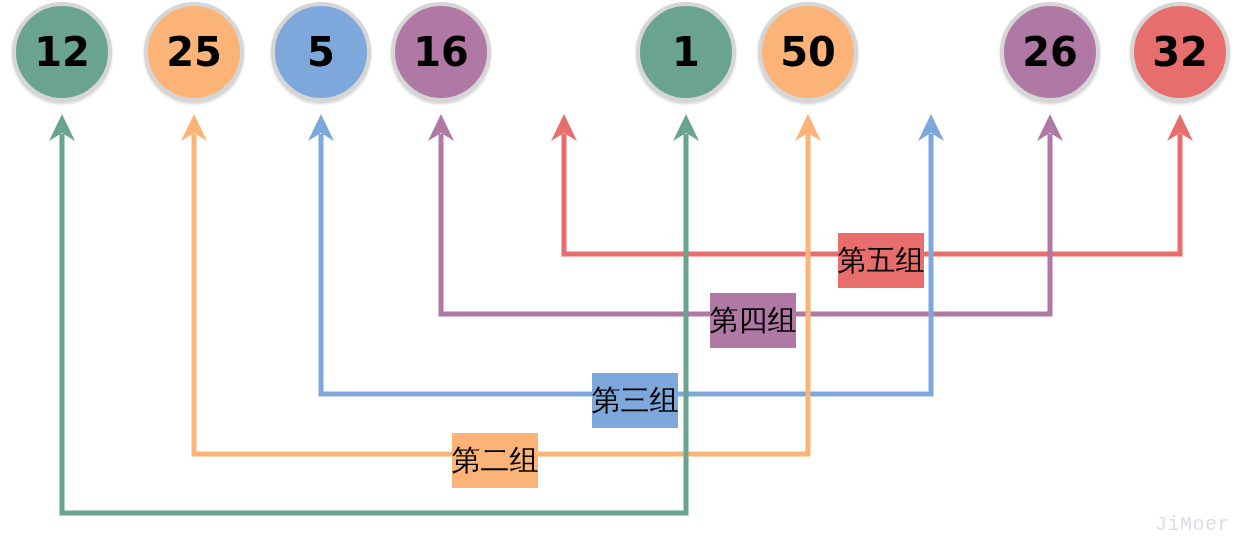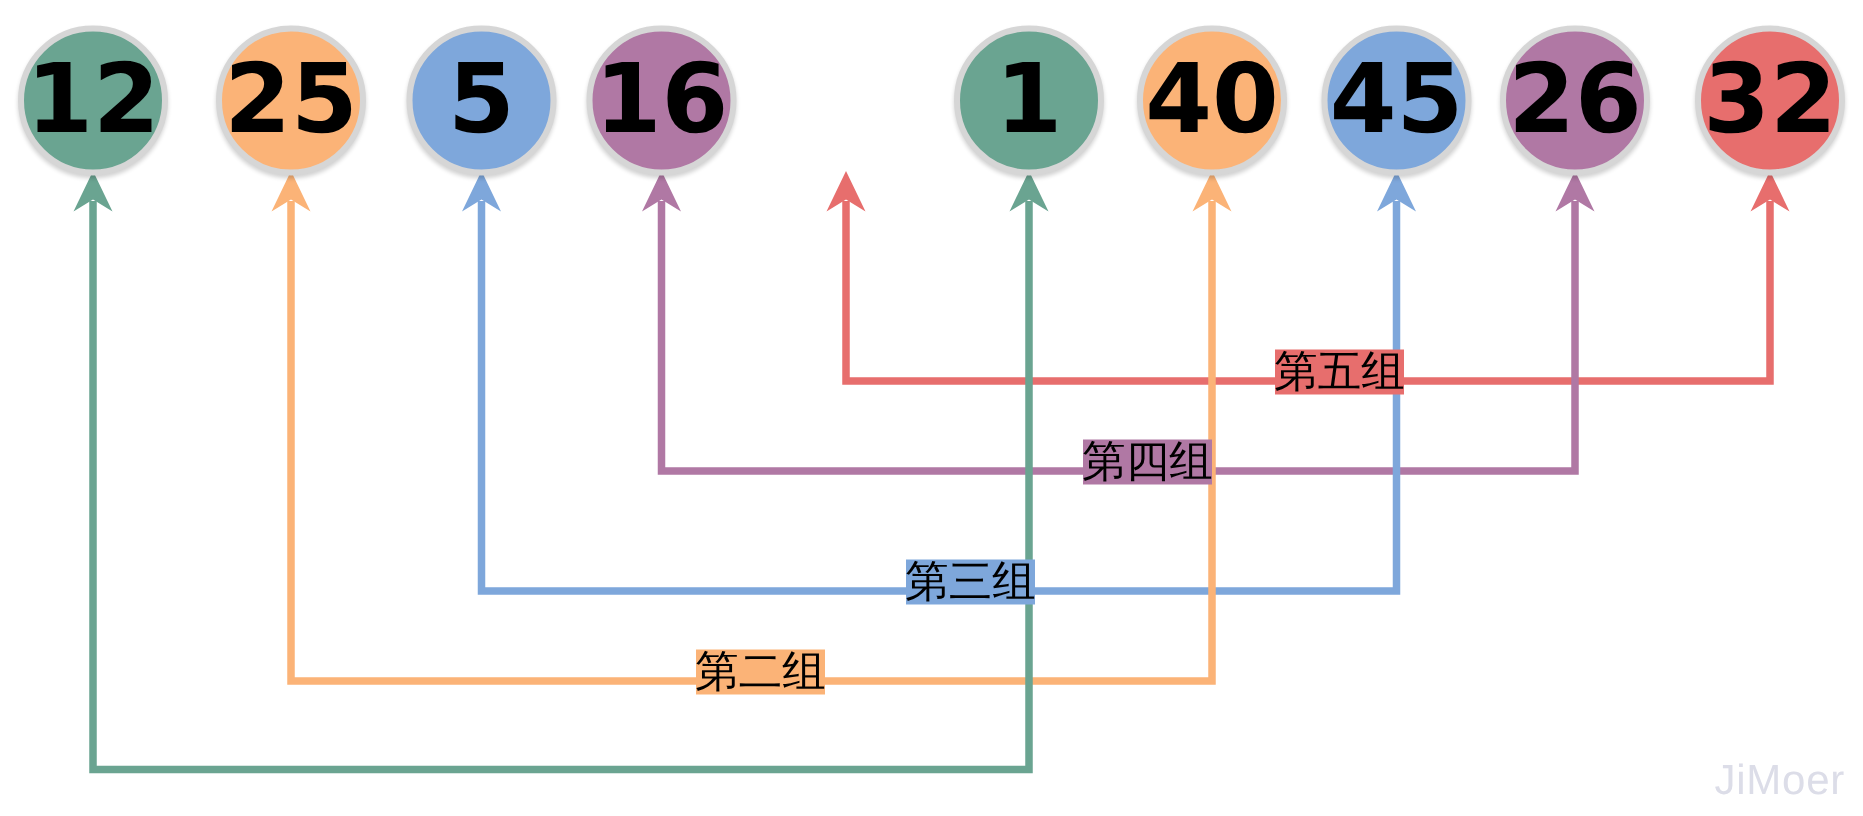--- a/index.html
+++ b/index.html
@@ -22,66 +22,65 @@
   .f-green  { fill: var(--c-green);  }
   .f-orange { fill: var(--c-orange); }
   .f-blue   { fill: var(--c-blue);   }
   .f-purple { fill: var(--c-purple); }
   .f-red    { fill: var(--c-red);    }
   .gpath { fill: none; stroke-width: 5; stroke-linejoin: miter; stroke-linecap: butt; }
 
   
   .circle {
     position: absolute;
-    top: 17px;
+    top: 2px;
     width: 92px;
     height: 92px;
     box-sizing: content-box;
     border: 4px solid var(--c-ring);
     border-radius: 50%;
     box-shadow: 0 2px 3px rgba(0,0,0,0.18);
     display: flex;
     align-items: center;
     justify-content: center;
     font-weight: 700;
-    font-size: 64px;
+    font-size: 40px;
     color: var(--c-number_text);
     font-family: "DejaVu Sans", sans-serif;
   }
   .bg-green  { background: var(--c-green);  }
   .bg-orange { background: var(--c-orange); }
   .bg-blue   { background: var(--c-blue);   }
   .bg-purple { background: var(--c-purple); }
   .bg-red    { background: var(--c-red);    }
 
   
   .glabel {
     position: absolute;
     width: 86px;
-    height: 30px;
+    height: 55px;
     display: flex;
     align-items: center;
     justify-content: center;
     font-size: 29px;
     font-weight: 400;
     color: var(--c-label_text);
     font-family: Liberation Mono, monospace;
     white-space: nowrap;
-    margin-left: 12px;
   }
 
   .watermark {
     position: absolute;
     right: 12px;
     bottom: 8px;
-    font-size: 28px;
+    font-size: 20px;
     font-weight: 500;
     letter-spacing: 0.5px;
     color: var(--c-watermark);
-    font-family: Liberation Sans, sans-serif;
+    font-family: Liberation Mono, monospace;
   }
 </style>
 </head>
 <body>
 
 <div class="stage">
 
   <svg class="lines-svg" width="1242" height="544" viewBox="0 0 1242 544">
 
     <g>
@@ -113,22 +112,21 @@
       <polygon class="f-green" points="49,141 62,114 75,141 62,133"></polygon>
       <polygon class="f-green" points="673,141 686,114 699,141 686,133"></polygon>
     </g>
   </svg>
 
   <div class="circle bg-green" style="left:12px">12</div>
   <div class="circle bg-orange" style="left:144px">25</div>
   <div class="circle bg-blue" style="left:271px">5</div>
   <div class="circle bg-purple" style="left:391px">16</div>
   <div class="circle bg-green" style="left:636px">1</div>
-  <div class="circle bg-orange" style="left:758px">40</div>
-  <div class="circle bg-blue" style="left:881px">45</div>
+  <div class="circle bg-orange" style="left:758px">50</div>
   <div class="circle bg-purple" style="left:1000px">26</div>
   <div class="circle bg-red" style="left:1130px">32</div>
 
   <div class="glabel bg-orange" style="left:452px; top:433px">第二组</div>
   <div class="glabel bg-blue" style="left:592px; top:373px">第三组</div>
   <div class="glabel bg-purple" style="left:710px; top:293px">第四组</div>
   <div class="glabel bg-red" style="left:838px; top:233px">第五组</div>
 
   <div class="watermark">JiMoer</div>
 </div>

